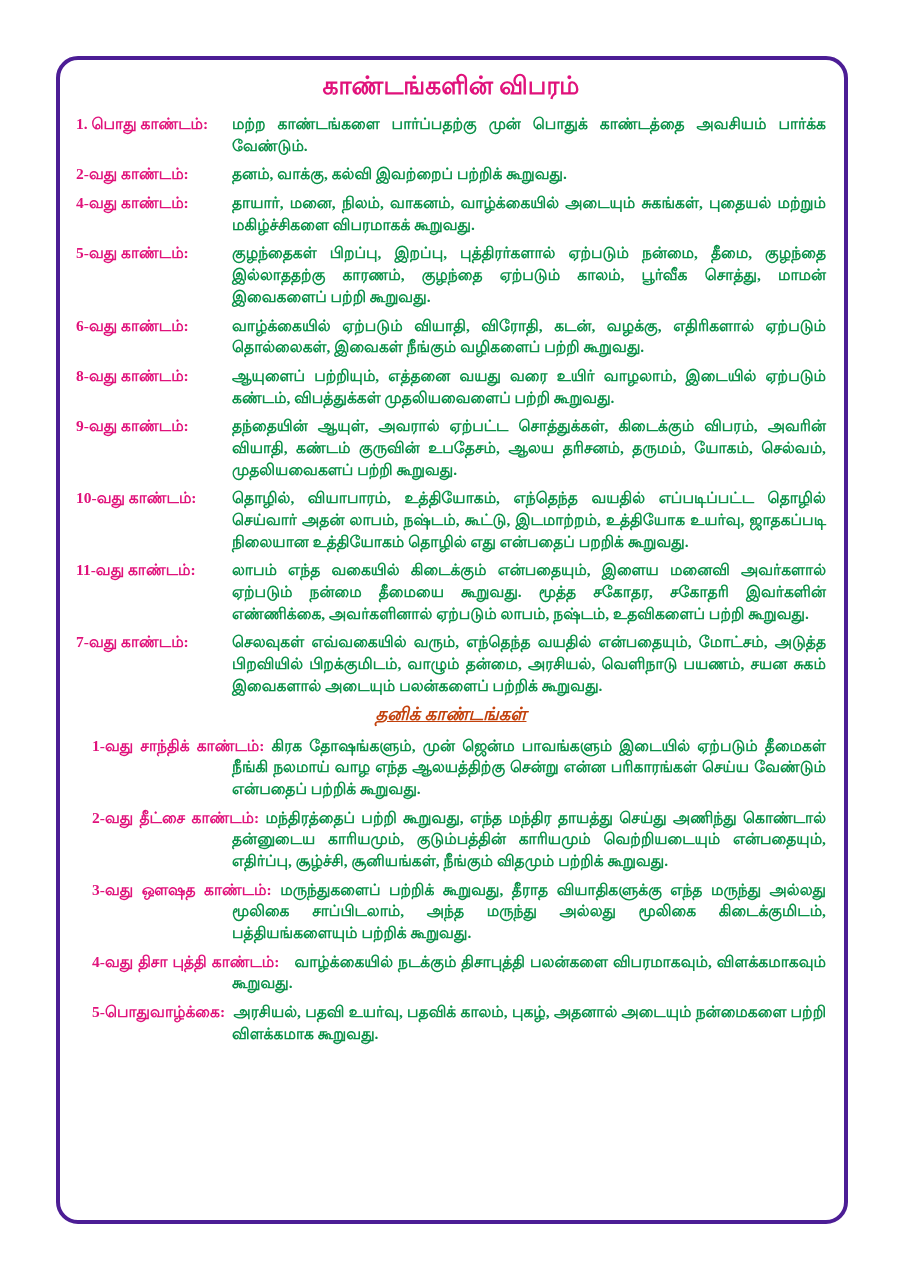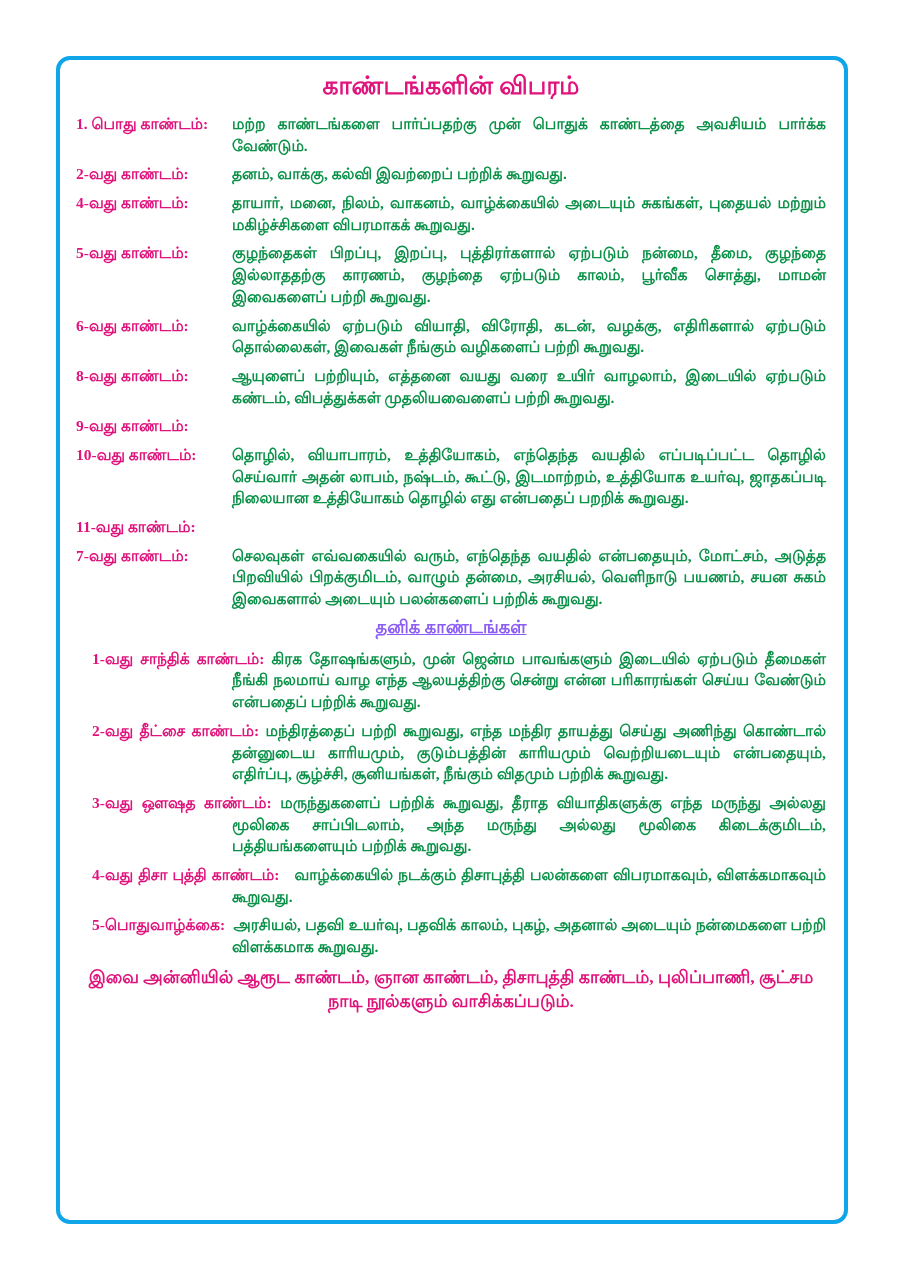--- a/index.html
+++ b/index.html
@@ -6,22 +6,22 @@
   body {
     width:904px; height:1280px;
     background:#ffffff;
     font-family:"Liberation Serif", serif;
     position:relative;
   }
   .frame {
     position:absolute; left:56px; top:56px;
     width:792px; height:1168px;
     box-sizing:border-box;
-    border:4px solid #0ea5e9;
-    border-radius:14px;
+    border:4px solid #4c1d95;
+    border-radius:22px;
     padding:10px 18px 8px 16px;
     overflow:hidden;
     background:#ffffff;
   }
   .title {
     text-align:center;
     color:#e0127b;
     font-weight:bold;
     font-size:25px;
     margin:2px 0 10px 0;
@@ -41,25 +41,26 @@
   }
   .txt {
     color:#0a9148;
     font-weight:600;
     font-size:15.5px;
     line-height:1.4;
     text-align:justify;
   }
   .heading {
     text-align:center;
-    color:#8b5cf6;
+    color:#c2410c;
     font-weight:bold;
     font-size:18px;
     text-decoration:underline;
     margin:2px 0 8px 0;
+    font-style:italic;
   }
   .sp {
     padding-left:140px;
     text-indent:-140px;
     margin:0 0 7px 16px;
     font-size:15.5px;
     line-height:1.4;
     text-align:justify;
   }
   .sp .sp-lbl {
@@ -105,40 +106,41 @@
   <div class="row">
     <div class="lbl">6-வது காண்டம்:</div>
     <div class="txt">வாழ்க்கையில் ஏற்படும்  வியாதி, விரோதி, கடன், வழக்கு, எதிரிகளால் ஏற்படும் தொல்லைகள், இவைகள் நீங்கும் வழிகளைப் பற்றி கூறுவது.</div>
   </div>
   <div class="row">
     <div class="lbl">8-வது காண்டம்:</div>
     <div class="txt">ஆயுளைப் பற்றியும், எத்தனை வயது வரை உயிர் வாழலாம், இடையில் ஏற்படும் கண்டம், விபத்துக்கள் முதலியவைளைப் பற்றி கூறுவது.</div>
   </div>
   <div class="row">
     <div class="lbl">9-வது காண்டம்:</div>
+    <div class="txt">தந்தையின் ஆயுள், அவரால் ஏற்பட்ட சொத்துக்கள், கிடைக்கும் விபரம், அவரின் வியாதி, கண்டம் குருவின் உபதேசம், ஆலய தரிசனம், தருமம், யோகம், செல்வம், முதலியவைகளப் பற்றி கூறுவது.</div>
   </div>
   <div class="row">
     <div class="lbl">10-வது காண்டம்:</div>
     <div class="txt">தொழில், வியாபாரம், உத்தியோகம், எந்தெந்த வயதில் எப்படிப்பட்ட தொழில் செய்வார் அதன் லாபம், நஷ்டம், கூட்டு, இடமாற்றம், உத்தியோக உயர்வு, ஜாதகப்படி நிலையான உத்தியோகம் தொழில் எது என்பதைப் பறறிக் கூறுவது.</div>
   </div>
   <div class="row">
     <div class="lbl">11-வது காண்டம்:</div>
+    <div class="txt">லாபம் எந்த வகையில் கிடைக்கும் என்பதையும், இளைய மனைவி அவர்களால் ஏற்படும் நன்மை தீமையை கூறுவது. மூத்த சகோதர, சகோதரி இவர்களின் எண்ணிக்கை, அவர்களினால் ஏற்படும் லாபம், நஷ்டம், உதவிகளைப் பற்றி கூறுவது.</div>
   </div>
   <div class="row">
     <div class="lbl">7-வது காண்டம்:</div>
     <div class="txt">செலவுகள் எவ்வகையில் வரும், எந்தெந்த வயதில் என்பதையும், மோட்சம், அடுத்த பிறவியில் பிறக்குமிடம், வாழும் தன்மை, அரசியல், வெளிநாடு பயணம், சயன சுகம் இவைகளால் அடையும் பலன்களைப் பற்றிக் கூறுவது.</div>
   </div>
 
   <div class="heading">தனிக் காண்டங்கள்</div>
 
   <p class="sp"><span class="sp-lbl">1-வது சாந்திக் காண்டம்:</span> <span class="sp-txt">கிரக தோஷங்களும், முன் ஜென்ம பாவங்களும் இடையில் ஏற்படும் தீமைகள் நீங்கி நலமாய் வாழ எந்த ஆலயத்திற்கு சென்று என்ன பரிகாரங்கள் செய்ய வேண்டும் என்பதைப் பற்றிக் கூறுவது.</span></p>
 
   <p class="sp"><span class="sp-lbl">2-வது தீட்சை காண்டம்:</span> <span class="sp-txt">மந்திரத்தைப் பற்றி கூறுவது, எந்த மந்திர தாயத்து செய்து அணிந்து கொண்டால் தன்னுடைய காரியமும், குடும்பத்தின் காரியமும் வெற்றியடையும் என்பதையும், எதிர்ப்பு, சூழ்ச்சி, சூனியங்கள், நீங்கும் விதமும் பற்றிக் கூறுவது.</span></p>
 
   <p class="sp"><span class="sp-lbl">3-வது ஔஷத காண்டம்:</span> <span class="sp-txt">மருந்துகளைப் பற்றிக் கூறுவது, தீராத வியாதிகளுக்கு எந்த மருந்து அல்லது மூலிகை சாப்பிடலாம், அந்த மருந்து அல்லது மூலிகை கிடைக்குமிடம், பத்தியங்களையும் பற்றிக் கூறுவது.</span></p>
 
   <p class="sp"><span class="sp-lbl">4-வது திசா புத்தி காண்டம்:</span>&nbsp;&nbsp;&nbsp;<span class="sp-txt">வாழ்க்கையில் நடக்கும் திசாபுத்தி பலன்களை விபரமாகவும், விளக்கமாகவும் கூறுவது.</span></p>
 
   <p class="sp"><span class="sp-lbl">5-பொதுவாழ்க்கை:</span>&nbsp;&nbsp;<span class="sp-txt">அரசியல், பதவி உயர்வு, பதவிக் காலம், புகழ், அதனால் அடையும் நன்மைகளை பற்றி விளக்கமாக கூறுவது.</span></p>
 
-  <div class="footer">இவை அன்னியில் ஆரூட காண்டம், ஞான காண்டம், திசாபுத்தி காண்டம், புலிப்பாணி, சூட்சம நாடி நூல்களும் வாசிக்கப்படும்.</div>
 
 </div>
 
 </body></html>

